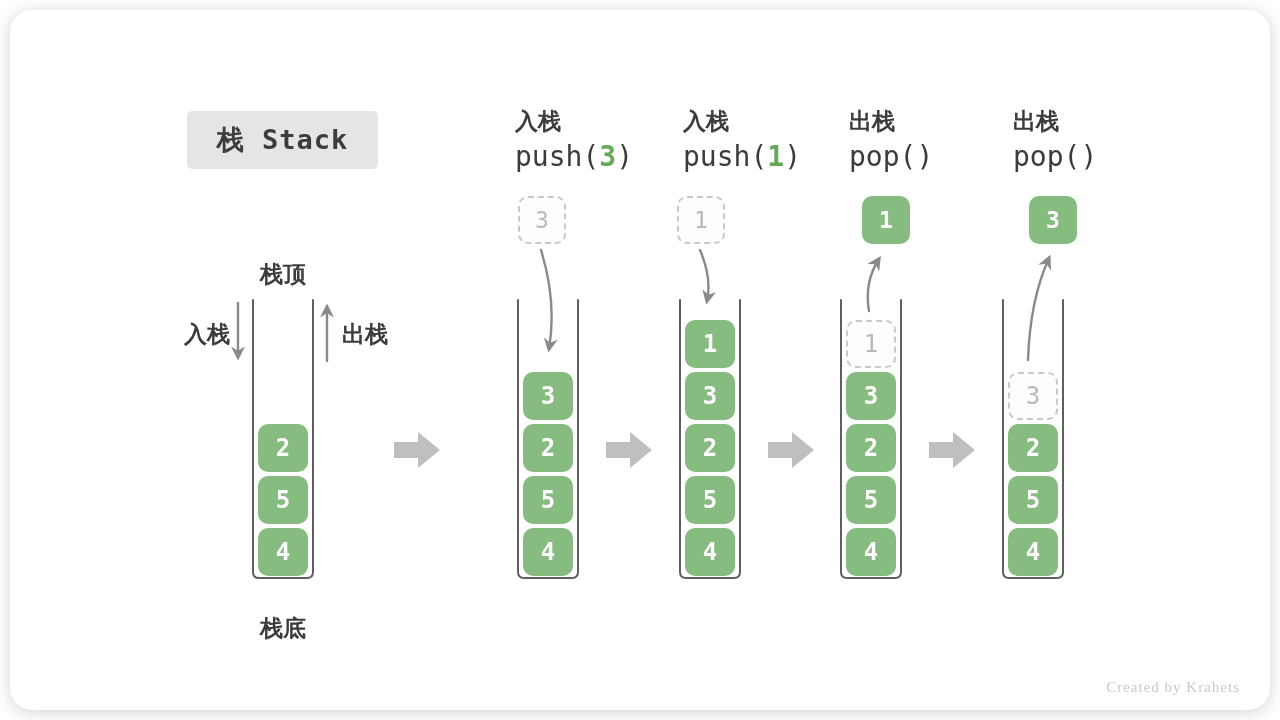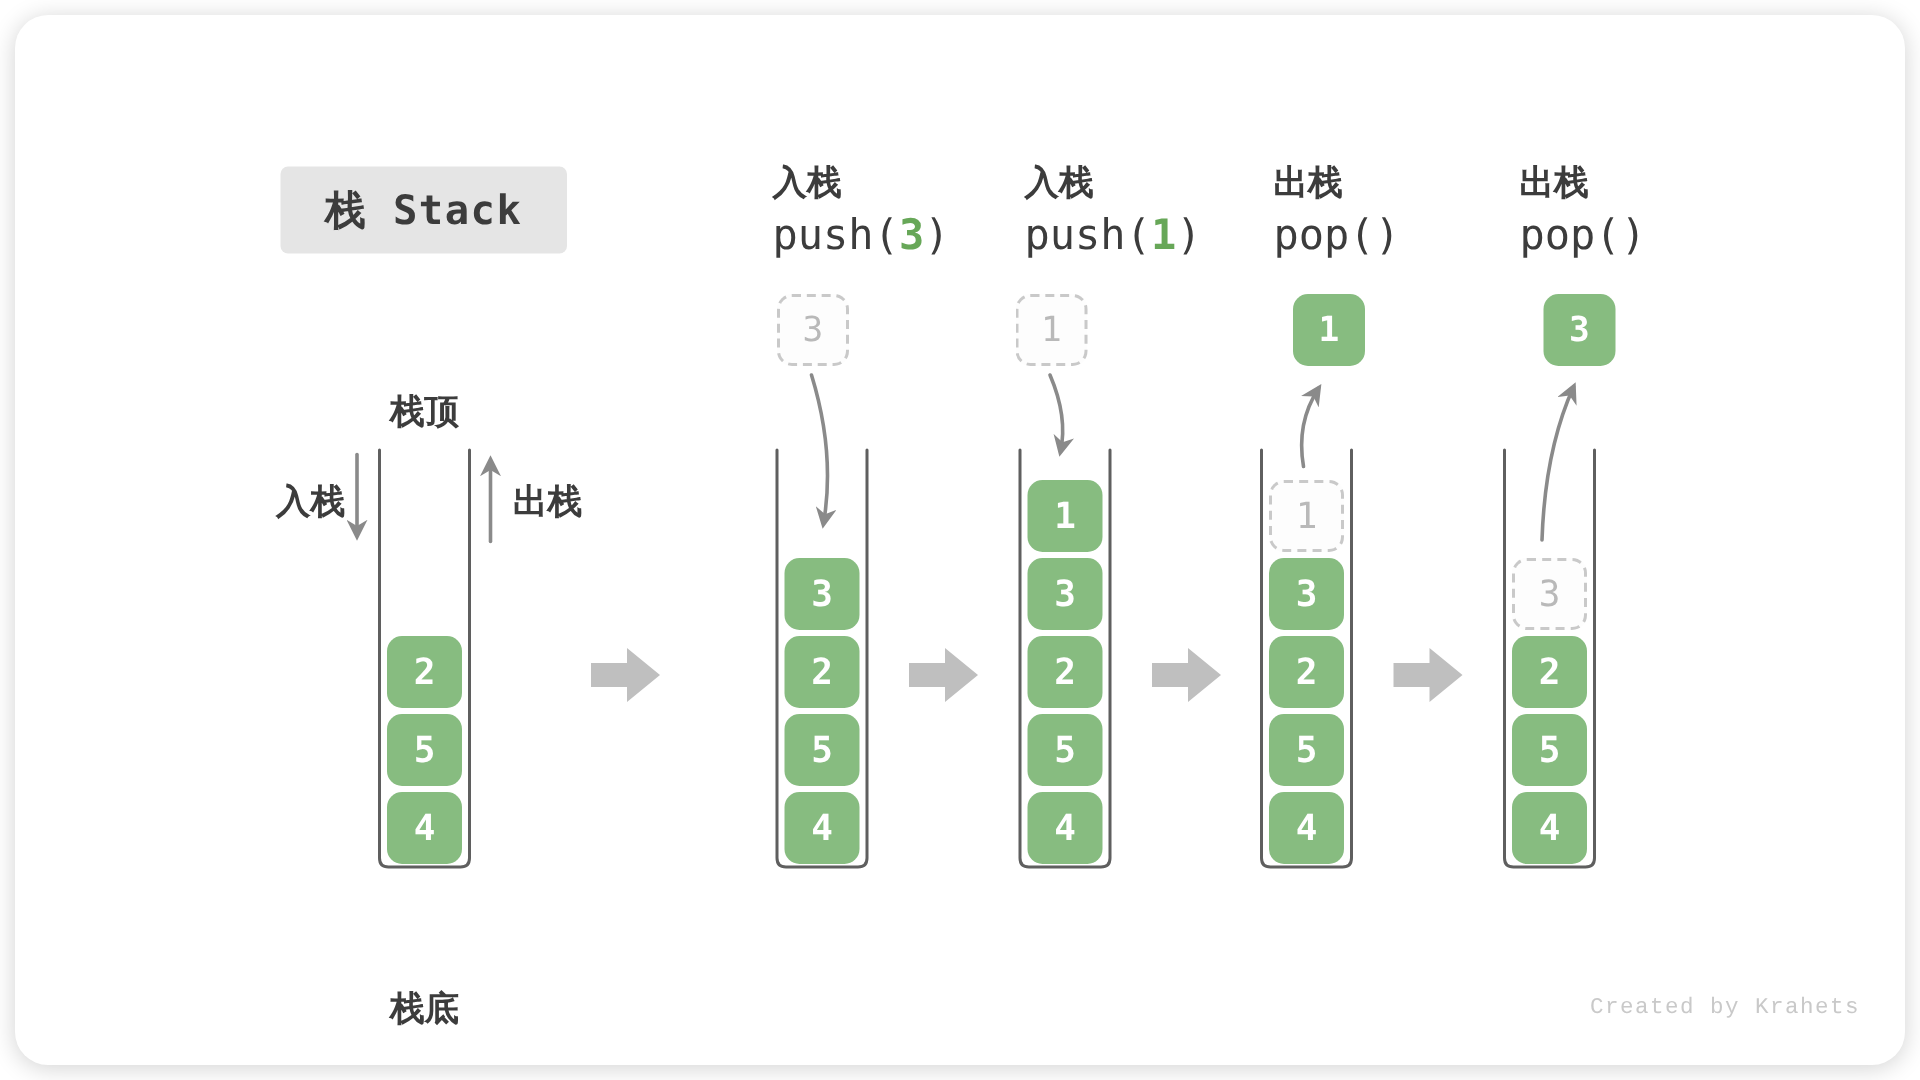--- a/index.html
+++ b/index.html
@@ -27,21 +27,21 @@
   .ah{fill:var(--arrow);}
   .block-arrow{fill:var(--block);}
 
   .title-box{position:absolute;left:187px;top:111px;width:191px;height:58px;
     background:var(--title-bg);border-radius:5px;display:flex;align-items:center;justify-content:center;}
   .title-box span{font-family:"DejaVu Sans Mono", monospace;font-weight:600;font-size:27px;color:var(--text);letter-spacing:1px;}
 
   .cjk-label{position:absolute;font-weight:700;font-size:23px;color:var(--text);}
   .lbl-top,.lbl-bottom{left:233px;width:100px;text-align:center;}
   .lbl-top{top:243px;margin-top:16px;}
-  .lbl-bottom{top:613px;margin-top:44px;}
+  .lbl-bottom{top:613px;}
   .lbl-push{left:176px;top:319px;width:54px;text-align:right;}
   .lbl-pop{left:342px;top:319px;width:54px;text-align:left;}
 
   .hdr{position:absolute;top:106px;}
   .hdr .op-cn{font-weight:700;font-size:23px;color:var(--text);line-height:30px;}
   .hdr .op-code{margin-top:6px;font-family:"DejaVu Sans Mono", monospace;font-weight:500;
     font-size:28px;color:var(--text);line-height:30px;}
   .hdr .op-code .arg{color:var(--accent);font-weight:700;}
   .h2{left:515px;} .h3{left:683px;} .h4{left:849px;} .h5{left:1013px;}
 
@@ -52,21 +52,21 @@
   .c1{left:258px;} .c2{left:523px;} .c3{left:685px;} .c4{left:846px;} .c5{left:1008px;}
   .s0{top:528px;} .s1{top:476px;} .s2{top:424px;} .s3{top:372px;} .s4{top:320px;}
 
   .staged{position:absolute;top:196px;width:48px;height:48px;border-radius:10px;
     display:flex;align-items:center;justify-content:center;
     font-family:"DejaVu Sans Mono", monospace;font-size:23px;}
   .staged.ghost{background:#fdfdfd;border:2px dashed var(--ghost-border);color:var(--ghost-text);font-weight:500;}
   .staged.solid{background:var(--green);color:#ffffff;font-weight:700;}
   .p2{left:518px;} .p3{left:677px;} .p4{left:862px;} .p5{left:1029px;}
 
-  .watermark{position:absolute;right:40px;bottom:40px;font-family:Liberation Mono, monospace;
+  .watermark{position:absolute;right:40px;bottom:24px;font-family:Liberation Serif, serif;
     font-size:15px;color:var(--watermark);letter-spacing:1px;}
 </style>
 </head>
 <body>
 
 <div class="card"></div>
 
 <div class="canvas">
 
   <svg class="overlay" viewBox="0 0 1280 720">

